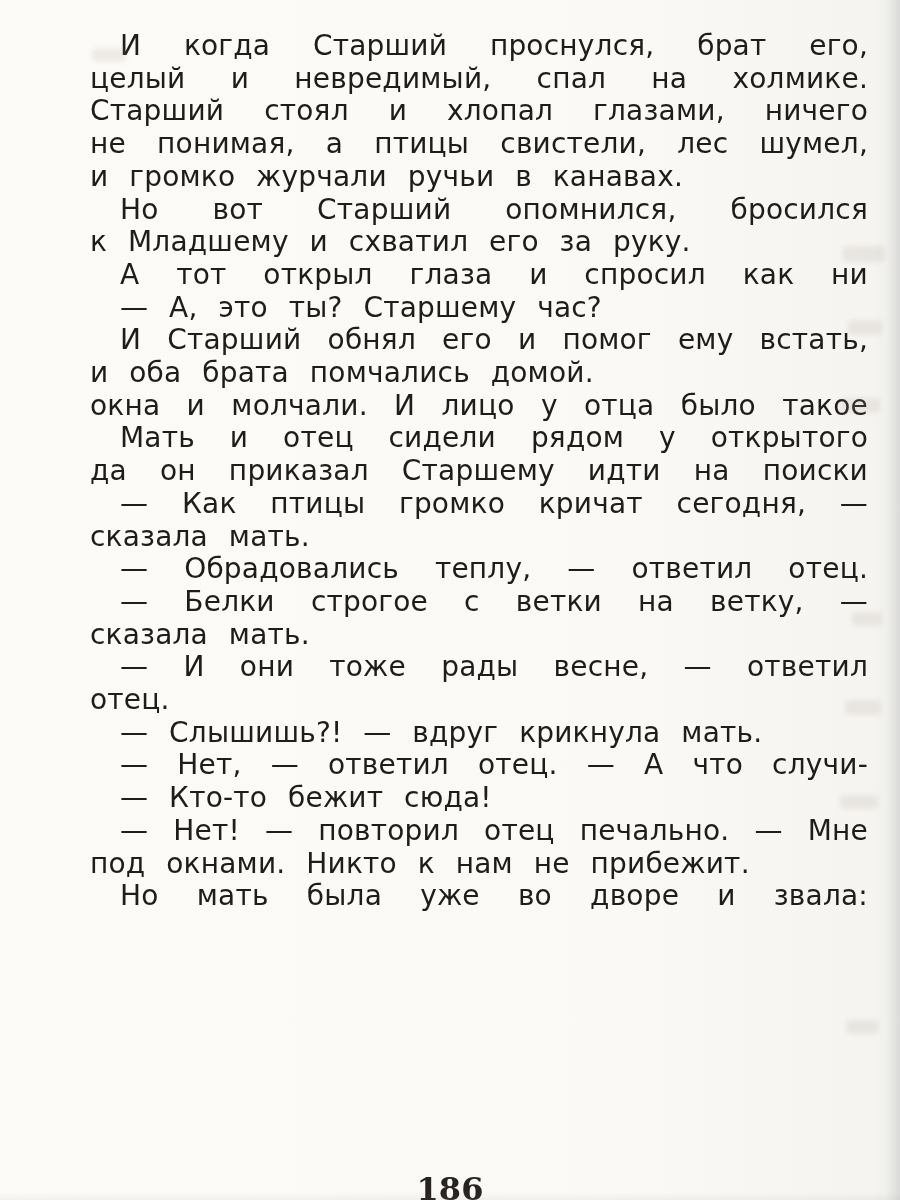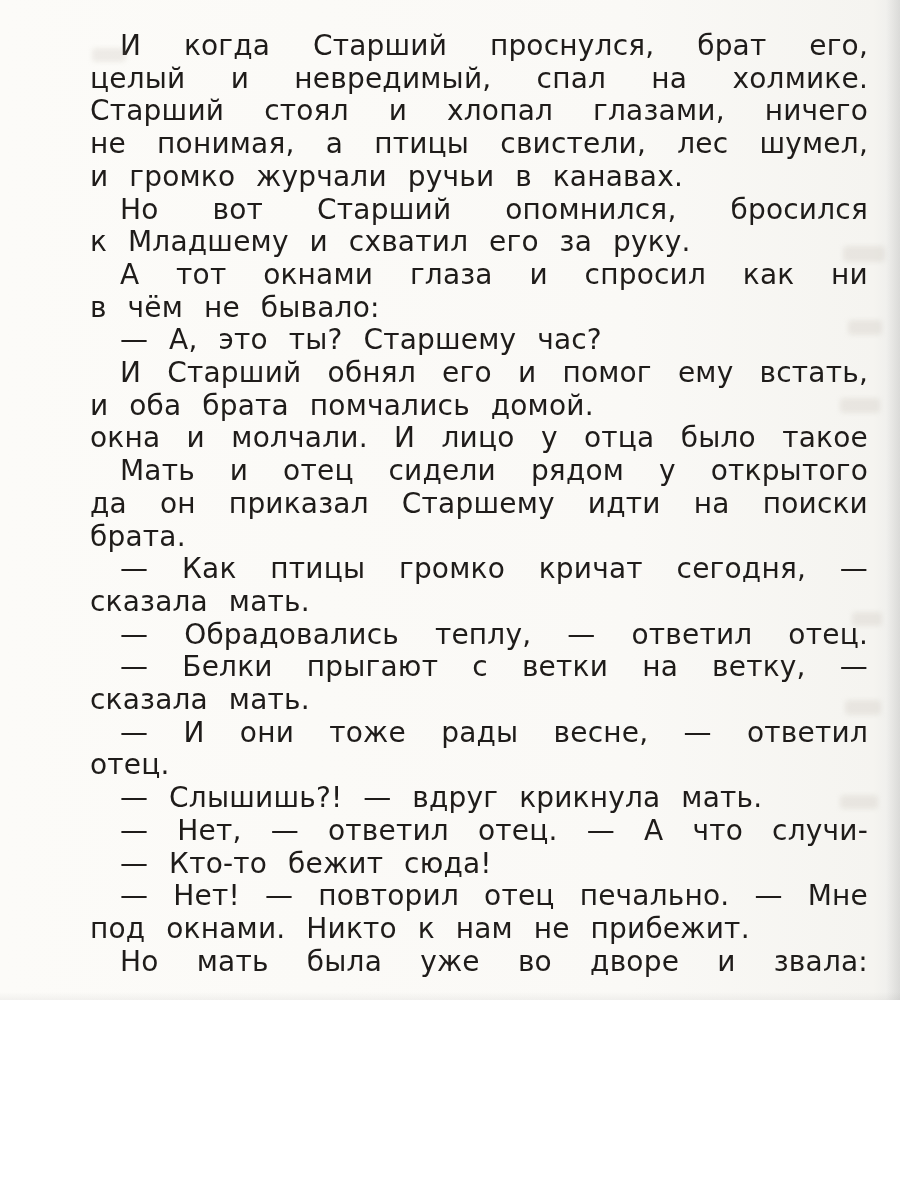--- a/index.html
+++ b/index.html
@@ -3,21 +3,21 @@
 <meta charset="utf-8">
 <style>
   html, body {
     margin: 0;
     padding: 0;
     background: #ffffff;
   }
   .book-page {
     position: relative;
     width: 900px;
-    height: 1000px;
+    height: 1200px;
     background: linear-gradient(90deg, #fcfbf8 0%, #faf9f6 70%, #f5f4f0 97%, #ececea 100%);
     overflow: hidden;
     font-family: "DejaVu Sans", "Liberation Sans", sans-serif;
   }
   .text-block {
     position: absolute;
     left: 90px;
     top: 30px;
     width: 778px;
   }
@@ -71,33 +71,31 @@
 <div class="book-page">
 
   <div class="text-block">
     <div class="line ind">И когда Старший проснулся, брат его,</div>
     <div class="line">целый и невредимый, спал на холмике.</div>
     <div class="line">Старший стоял и хлопал глазами, ничего</div>
     <div class="line">не понимая, а птицы свистели, лес шумел,</div>
     <div class="line end">и громко журчали ручьи в канавах.</div>
     <div class="line ind">Но вот Старший опомнился, бросился</div>
     <div class="line end">к Младшему и схватил его за руку.</div>
-    <div class="line ind">А тот окнами глаза и спросил как ни</div>
-    <div class="line end">в чём не бывало:</div>
+    <div class="line ind">А тот открыл глаза и спросил как ни</div>
     <div class="line ind end">— А, это ты? Старшему час?</div>
     <div class="line ind">И Старший обнял его и помог ему встать,</div>
     <div class="line end">и оба брата помчались домой.</div>
     <div class="line">окна и молчали. И лицо у отца было такое</div>
     <div class="line ind">Мать и отец сидели рядом у открытого</div>
     <div class="line">да он приказал Старшему идти на поиски</div>
-    <div class="line end">брата.</div>
     <div class="line ind">— Как птицы громко кричат сегодня, —</div>
     <div class="line end">сказала мать.</div>
     <div class="line ind">— Обрадовались теплу, — ответил отец.</div>
-    <div class="line ind">— Белки прыгают с ветки на ветку, —</div>
+    <div class="line ind">— Белки строгое с ветки на ветку, —</div>
     <div class="line end">сказала мать.</div>
     <div class="line ind">— И они тоже рады весне, — ответил</div>
     <div class="line end">отец.</div>
     <div class="line ind end">— Слышишь?! — вдруг крикнула мать.</div>
     <div class="line ind">— Нет, — ответил отец. — А что случи-</div>
     <div class="line ind end">— Кто-то бежит сюда!</div>
     <div class="line ind">— Нет! — повторил отец печально. — Мне</div>
     <div class="line end">под окнами. Никто к нам не прибежит.</div>
     <div class="line ind">Но мать была уже во дворе и звала:</div>
   </div>

